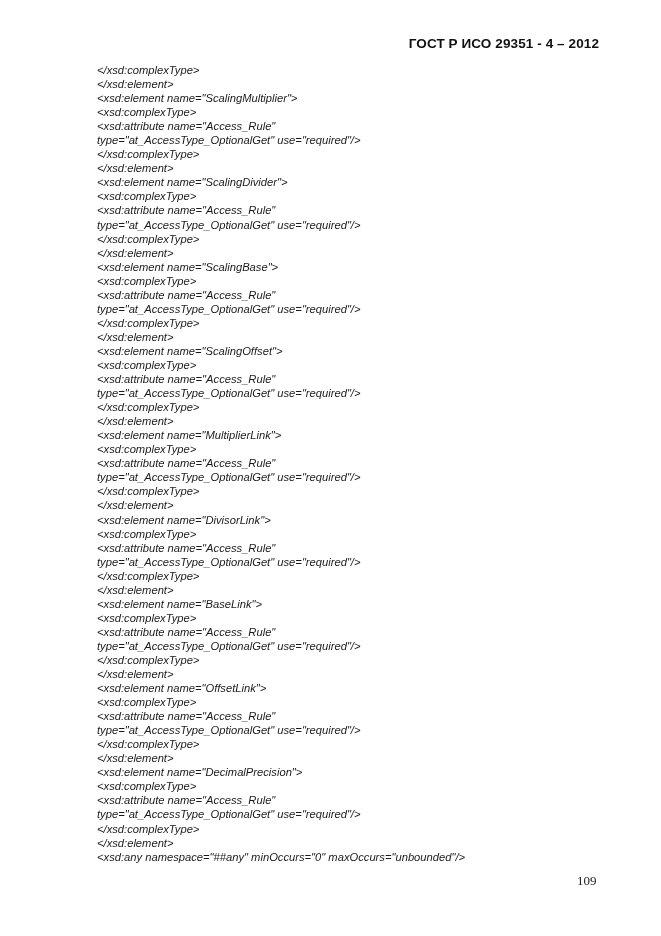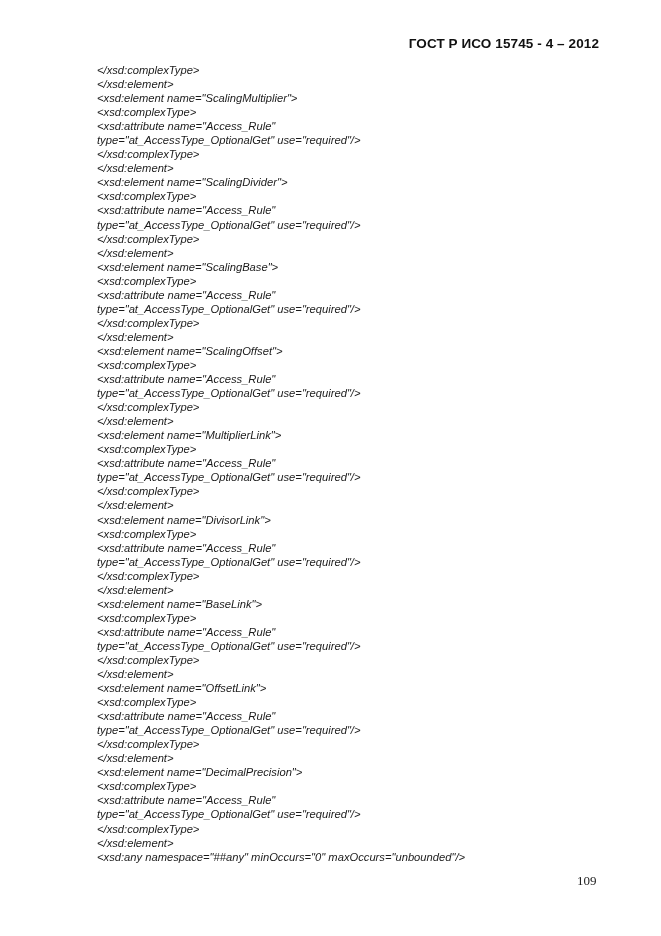--- a/index.html
+++ b/index.html
@@ -19,17 +19,17 @@
   .code div { height: 14.05px; font-style: italic; }
   .page-number {
     position: absolute; top: 873px; left: 577px;
     font-family: "Liberation Serif", serif;
     font-size: 13px; color: #222; text-align: center;
   }
 </style>
 </head>
 <body>
 
-<div class="header">ГОСТ Р ИСО 15745 - 4 – 2012</div>
+<div class="header">ГОСТ Р ИСО 29351 - 4 – 2012</div>
 
 <div class="code" id="code"><div>&lt;/xsd:complexType&gt;</div><div>&lt;/xsd:element&gt;</div><div>&lt;xsd:element name="ScalingMultiplier"&gt;</div><div>&lt;xsd:complexType&gt;</div><div>&lt;xsd:attribute name="Access_Rule"</div><div>type="at_AccessType_OptionalGet" use="required"/&gt;</div><div>&lt;/xsd:complexType&gt;</div><div>&lt;/xsd:element&gt;</div><div>&lt;xsd:element name="ScalingDivider"&gt;</div><div>&lt;xsd:complexType&gt;</div><div>&lt;xsd:attribute name="Access_Rule"</div><div>type="at_AccessType_OptionalGet" use="required"/&gt;</div><div>&lt;/xsd:complexType&gt;</div><div>&lt;/xsd:element&gt;</div><div>&lt;xsd:element name="ScalingBase"&gt;</div><div>&lt;xsd:complexType&gt;</div><div>&lt;xsd:attribute name="Access_Rule"</div><div>type="at_AccessType_OptionalGet" use="required"/&gt;</div><div>&lt;/xsd:complexType&gt;</div><div>&lt;/xsd:element&gt;</div><div>&lt;xsd:element name="ScalingOffset"&gt;</div><div>&lt;xsd:complexType&gt;</div><div>&lt;xsd:attribute name="Access_Rule"</div><div>type="at_AccessType_OptionalGet" use="required"/&gt;</div><div>&lt;/xsd:complexType&gt;</div><div>&lt;/xsd:element&gt;</div><div>&lt;xsd:element name="MultiplierLink"&gt;</div><div>&lt;xsd:complexType&gt;</div><div>&lt;xsd:attribute name="Access_Rule"</div><div>type="at_AccessType_OptionalGet" use="required"/&gt;</div><div>&lt;/xsd:complexType&gt;</div><div>&lt;/xsd:element&gt;</div><div>&lt;xsd:element name="DivisorLink"&gt;</div><div>&lt;xsd:complexType&gt;</div><div>&lt;xsd:attribute name="Access_Rule"</div><div>type="at_AccessType_OptionalGet" use="required"/&gt;</div><div>&lt;/xsd:complexType&gt;</div><div>&lt;/xsd:element&gt;</div><div>&lt;xsd:element name="BaseLink"&gt;</div><div>&lt;xsd:complexType&gt;</div><div>&lt;xsd:attribute name="Access_Rule"</div><div>type="at_AccessType_OptionalGet" use="required"/&gt;</div><div>&lt;/xsd:complexType&gt;</div><div>&lt;/xsd:element&gt;</div><div>&lt;xsd:element name="OffsetLink"&gt;</div><div>&lt;xsd:complexType&gt;</div><div>&lt;xsd:attribute name="Access_Rule"</div><div>type="at_AccessType_OptionalGet" use="required"/&gt;</div><div>&lt;/xsd:complexType&gt;</div><div>&lt;/xsd:element&gt;</div><div>&lt;xsd:element name="DecimalPrecision"&gt;</div><div>&lt;xsd:complexType&gt;</div><div>&lt;xsd:attribute name="Access_Rule"</div><div>type="at_AccessType_OptionalGet" use="required"/&gt;</div><div>&lt;/xsd:complexType&gt;</div><div>&lt;/xsd:element&gt;</div><div>&lt;xsd:any namespace="##any" minOccurs="0" maxOccurs="unbounded"/&gt;</div></div>
 
 <div class="page-number">109</div>
 
 </body></html>

